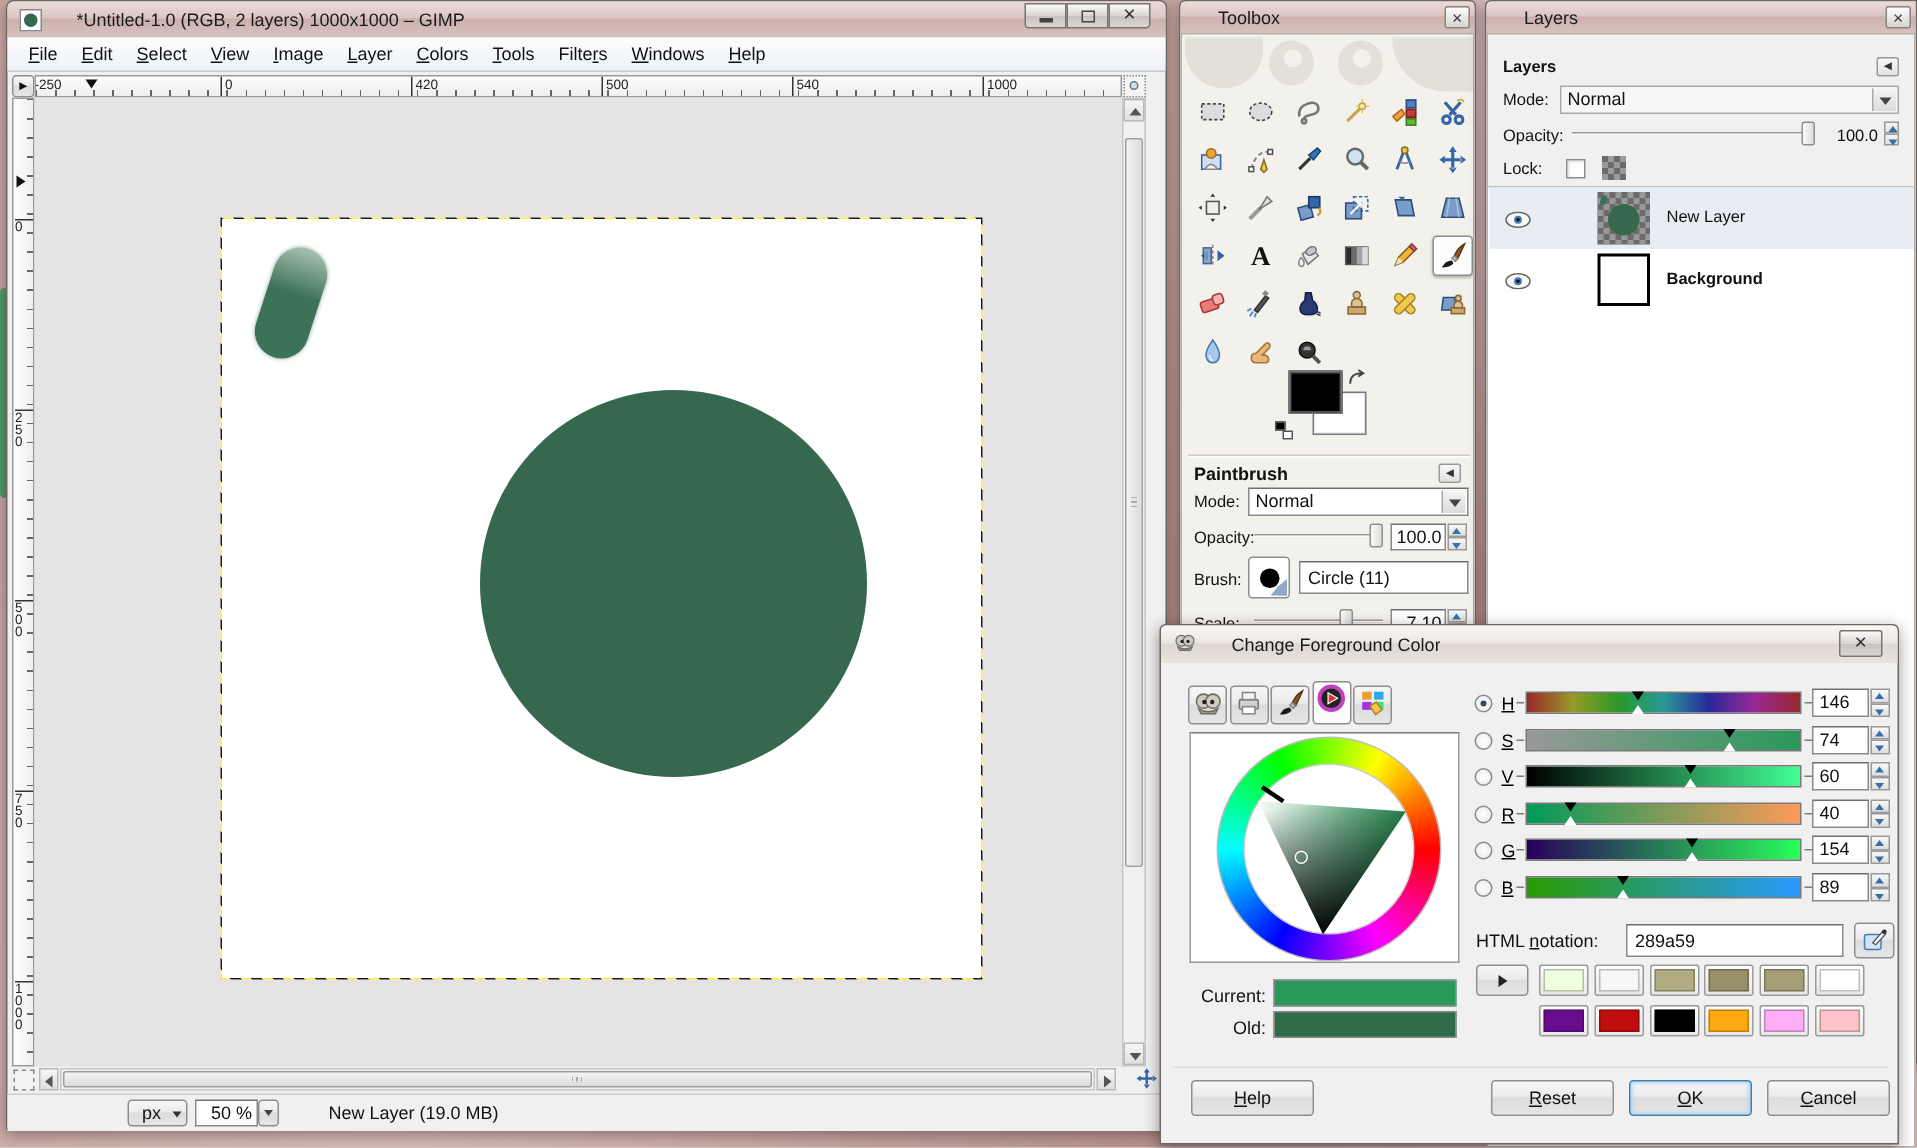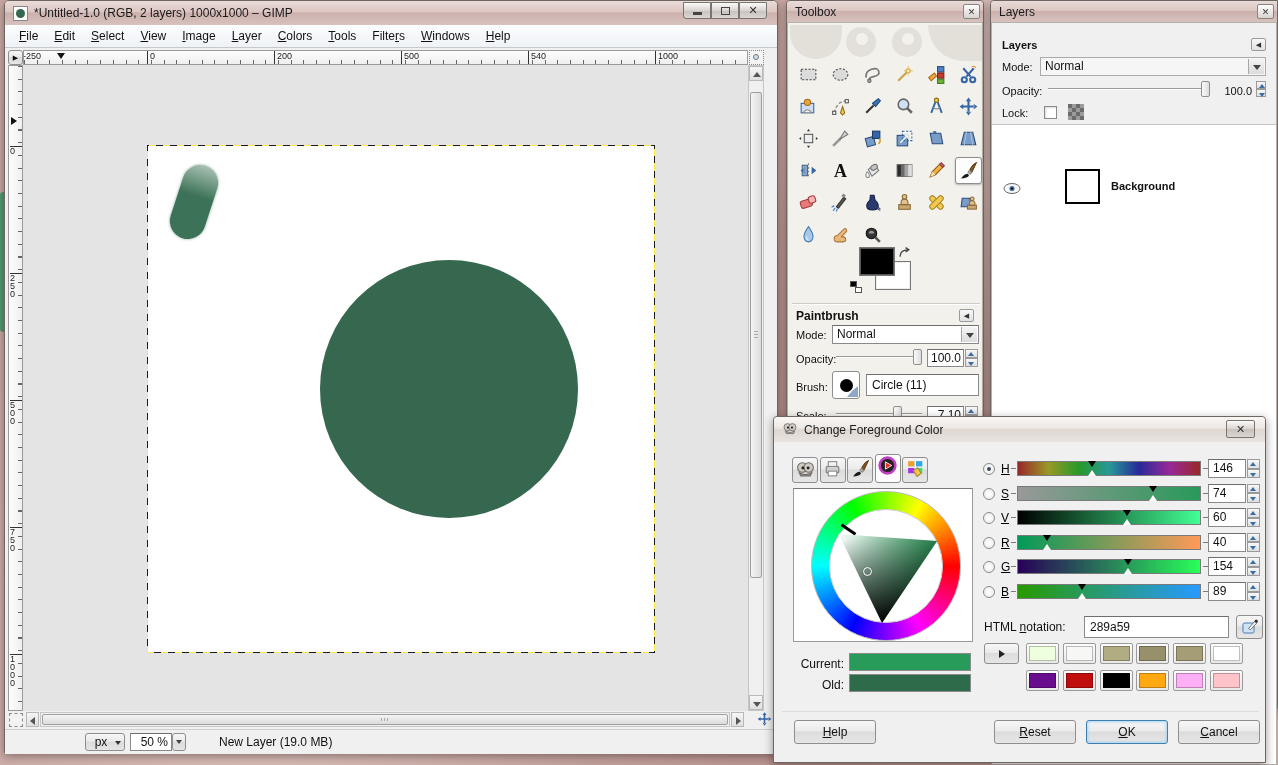--- a/index.html
+++ b/index.html
@@ -10,21 +10,21 @@
       radial-gradient(circle at 60% 0%, #c5a29d, rgba(197,162,157,0) 35%),
       radial-gradient(circle at 20% 90%, #d8beb8, rgba(216,190,184,0) 40%),
       linear-gradient(120deg, #cbaaa5, #b6928d 60%, #c4a19c);
   }
   .abs { position:absolute; }
   .win { position:absolute; border:1px solid #6e6663; border-radius:5px 5px 0 0; box-shadow:0 3px 10px rgba(40,20,20,.45); background:#f0f0f0; }
   .titlebar { position:absolute; left:0; right:0; top:0; height:24px; border-radius:4px 4px 0 0;
     background:linear-gradient(#eadcd9 0%, #dcc6c2 45%, #ccb1ad 50%, #d8c2be 100%);
     display:flex; align-items:center; padding:0 8px; gap:6px; font-size:12px; color:#1a1a1a; }
   .titlebar.lightbar { background:linear-gradient(#f9f7f5 0%, #ece7e3 45%, #ded7d2 50%, #e9e3df 100%); }
-  .title-text { white-space:nowrap; overflow:hidden; }
+  .title-text { white-space:nowrap; overflow:hidden;margin-left:17px; }
   .wbtns { position:absolute; right:10px; top:1px; display:flex; }
   .wbtn { width:28px; height:17px; border:1px solid #7a7470; background:linear-gradient(#fbfbfb,#d9d4d0 50%,#c8c2be 52%,#dcd6d2); color:#333;
     font-size:10px; line-height:15px; text-align:center; }
   .wbtn:first-child { border-radius:0 0 0 3px; }
   .wbtn:last-child { border-radius:0 0 3px 0; }
   .glyph-min { display:inline-block; width:9px; height:3px; background:#444; margin-top:9px; }
   .glyph-max { display:inline-block; width:9px; height:8px; border:1.5px solid #444; margin-top:4px; }
   .xbtn { position:absolute; width:17px; height:15px; border:1px solid #8a8480; border-radius:2px;
     background:linear-gradient(#fdfdfd,#d8d3cf); color:#3a3a3a; font-size:9px; line-height:14px; text-align:center; }
   .btn { border:1px solid #8e8e8e; border-radius:3px; background:linear-gradient(#f7f7f7,#ebebeb 45%,#dcdcdc 50%,#e6e6e6);
@@ -97,21 +97,21 @@
         <span class="wbtn"><span class="glyph-max"></span></span>
         <span class="wbtn" style="font-size:11px;">✕</span>
       </span>
     </div>
     <div class="abs" id="menubar" style="left:0;top:24px;width:772px;height:23px;background:linear-gradient(#fcfdfe,#eef2f7);border-bottom:1px solid #c8c8c8;padding-left:6px;"><span class="menu-item"><u>F</u>ile</span><span class="menu-item"><u>E</u>dit</span><span class="menu-item"><u>S</u>elect</span><span class="menu-item"><u>V</u>iew</span><span class="menu-item"><u>I</u>mage</span><span class="menu-item"><u>L</u>ayer</span><span class="menu-item"><u>C</u>olors</span><span class="menu-item"><u>T</u>ools</span><span class="menu-item">Filte<u>r</u>s</span><span class="menu-item"><u>W</u>indows</span><span class="menu-item"><u>H</u>elp</span></div>
 
     <div class="btn abs" style="left:3px;top:49px;width:15px;height:15px;font-size:7px;line-height:13px;">▶</div>
     <div class="ruler abs" id="hruler" style="left:18px;top:49px;width:725px;height:15px;">
         <span class="hmark" style="left: -4px;">-250</span>
         <span class="hmark" style="left: 123px;">0</span>
-        <span class="hmark" style="left: 250px;">200</span>
+        <span class="hmark" style="left: 250px;">420</span>
         <span class="hmark" style="left: 377px;">500</span>
         <span class="hmark" style="left: 504px;">540</span>
         <span class="hmark" style="left: 631px;">1000</span>
       </div>
     <div class="abs" style="left:52px;top:52px;border:4px solid transparent;border-top:6px solid #111;"></div>
     <div class="abs" style="left:744px;top:49px;width:15px;height:15px;border:1px dotted #888;background:#f4f4f4;">
       <span style="position:absolute;left:3px;top:3px;width:6px;height:6px;border:1px solid #777;border-radius:50%;background:#cfe0f0;display:block;"></span>
     </div>
     <div class="ruler abs" id="vruler" style="left:3px;top:64px;width:15px;height:646px;">
         <span class="vmark" style="top: 80px;">0</span>
@@ -553,20 +553,32 @@
       <span class="spin" style="left:264px;top:58px;height:16px;width:10px;">
           <i class="up"></i>
           <i class="dn"></i>
         </span>
 
       <span class="abs panel-label" style="left:10px;top:84px;text-align:center;">Lock:</span>
       <span class="abs" style="left:52px;top:83px;width:13px;height:13px;background:#fff;border:1px solid #8a8a8a;box-shadow:inset 1px 1px 2px rgba(0,0,0,.15);"></span>
       <span class="abs checker" style="left:76px;top:81px;width:16px;height:16px;background-size:8px 8px;background-position:0 0,4px 4px;"></span>
 
       <div id="layerslist" style="position:absolute;left:0;top:101px;width:286px;height:642px;background:#fff;border-top:1px solid #c4c4c4;">
+          <div class="lrow sel" style="top: 0px;">
+            <span style="position:absolute;left:10px;top:14px;"><svg viewBox="0 0 18 11" width="18" height="11">
+                <ellipse cx="9" cy="5.5" rx="8" ry="5" fill="#f8f8f8" stroke="#666"></ellipse>
+                <circle cx="9" cy="5.5" r="2.6" fill="#4a7ab0"></circle>
+                <circle cx="9" cy="5.5" r="1.2" fill="#111"></circle>
+              </svg></span>
+            <span class="checker" style="position:absolute;left:72px;top:3px;width:35px;height:35px;background-size:8px 8px;background-position:0 0,4px 4px;">
+              <span style="position:absolute;left:7px;top:8px;width:21px;height:21px;border-radius:50%;background:#35684f;display:block;"></span>
+              <span style="position:absolute;left:2px;top:2px;width:4px;height:7px;border-radius:2px;background:#3c7257;transform:rotate(18deg);display:block;"></span>
+            </span>
+            <span class="lname" style="">New Layer</span>
+          </div>
           <div class="lrow" style="top: 41px;">
             <span style="position:absolute;left:10px;top:14px;"><svg viewBox="0 0 18 11" width="18" height="11">
                 <ellipse cx="9" cy="5.5" rx="8" ry="5" fill="#f8f8f8" stroke="#666"></ellipse>
                 <circle cx="9" cy="5.5" r="2.6" fill="#4a7ab0"></circle>
                 <circle cx="9" cy="5.5" r="1.2" fill="#111"></circle>
               </svg></span>
             <span style="position:absolute;left:72px;top:3px;width:35px;height:35px;background:#fff;border:2px solid #000;"></span>
             <span class="lname" style="font-weight:bold;">Background</span>
           </div>
         </div>

